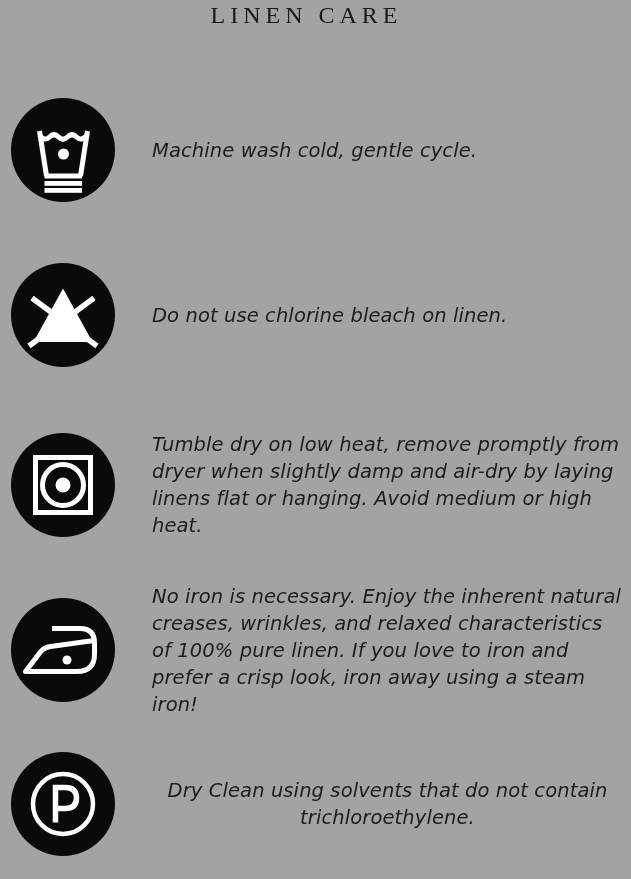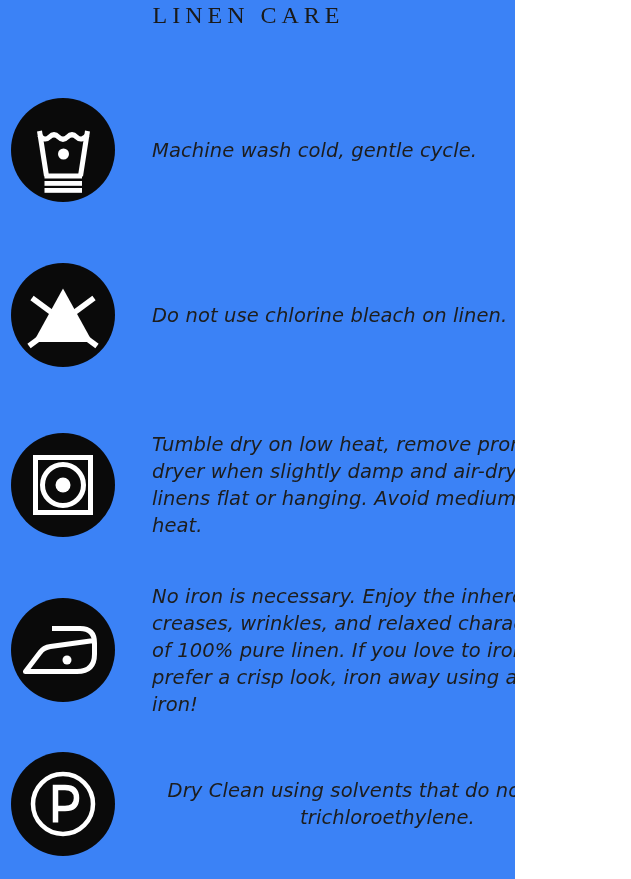--- a/index.html
+++ b/index.html
@@ -1,20 +1,20 @@
 <!DOCTYPE html>
 <html><head>
 <meta charset="utf-8">
 <style>
   html, body { margin: 0; padding: 0; background: #ffffff; }
   .page {
     position: relative;
-    width: 515px;
+    width: 631px;
     height: 879px;
-    background: #3b82f6;
+    background: #a3a3a3;
     overflow: hidden;
     font-family: "DejaVu Sans", sans-serif;
   }
   .title {
     position: absolute;
     top: 0;
     left: 0;
     right: 18px;
     text-align: center;
     font-family: "Liberation Serif", "DejaVu Serif", serif;

